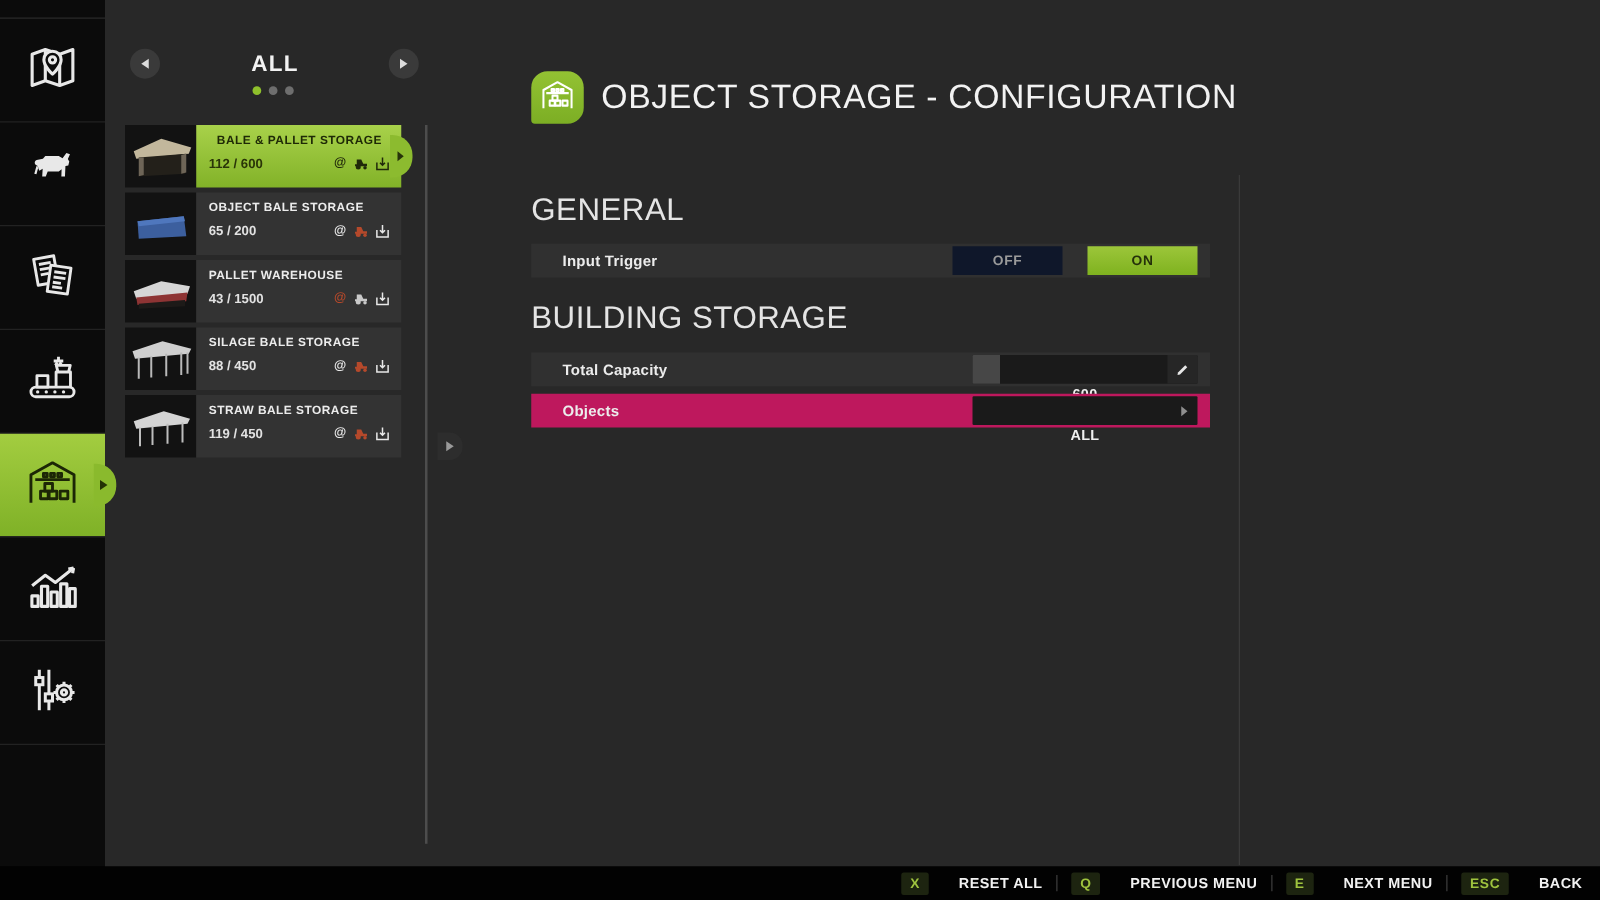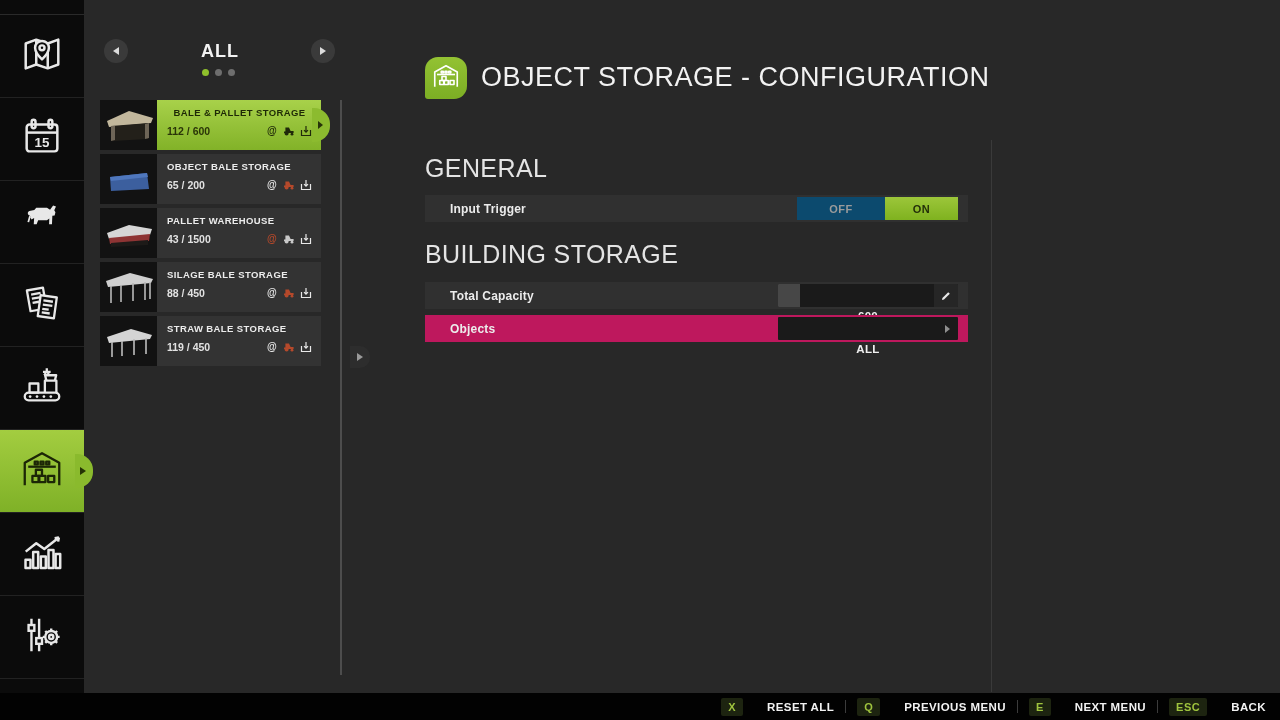--- a/index.html
+++ b/index.html
@@ -69,25 +69,25 @@
   .section-heading { position:absolute; left:425px; font-size:25px; color:#e4e4e4; letter-spacing:.4px; }
   .h-general { top:154px; } .h-storage { top:240px; }
 
   .cfg-row { position:absolute; left:425px; width:543px; height:27px; display:flex; align-items:center; }
   .row-1 { top:195px; background:#303030; }
   .row-2 { top:282px; background:#303030; }
   .row-3 { top:315px; background:#be185d;align-items:center; }
   .cfg-label { margin-left:25px; font-size:12px; font-weight:bold; color:#ececec; letter-spacing:.2px; }
 
   .toggle { position:absolute; right:10px; top:2px; display:flex; height:23px; }
-  .toggle-off { width:88px; background:#0c4a6e; color:#9b9b9b; display:flex; align-items:center;
+  .toggle-off { width:88px; background:#0f172a; color:#9b9b9b; display:flex; align-items:center;
                 justify-content:center; font-size:11px; font-weight:bold; letter-spacing:.5px; cursor:pointer; }
-  .toggle-on  { width:73px; background:linear-gradient(180deg,#9cc63a,#7fb21f); color:#24300a;
+  .toggle-on  { width:88px; background:linear-gradient(180deg,#9cc63a,#7fb21f); color:#24300a;
                 display:flex; align-items:center; justify-content:center; font-size:11px; font-weight:bold;
-                letter-spacing:.5px; cursor:pointer; }
+                letter-spacing:.5px; cursor:pointer;margin-left:20px; }
 
   .value-box { position:absolute; right:10px; top:2px; width:180px; height:23px; background:#1a1a1a;
                display:flex; align-items:center; justify-content:center; border-radius:1px; }
   .value-text { font-size:11.5px; font-weight:bold; color:#f0f0f0; letter-spacing:.3px;margin-top:40px; }
   .grab-handle { position:absolute; left:0; top:0; width:22px; height:23px; background:#474747; border-radius:1px 0 0 1px; }
   .edit-btn { position:absolute; right:0; top:0; width:24px; height:23px; background:#262626;
               display:flex; align-items:center; justify-content:center; cursor:pointer; border-radius:0 1px 1px 0; }
   .edit-btn svg { width:10px; height:10px; }
   .sel-arrow { position:absolute; right:8px; top:8px; width:0; height:0; border-left:5px solid #8f8f8f;
                border-top:4px solid transparent; border-bottom:4px solid transparent; }
@@ -115,31 +115,20 @@
     <span>
       <svg viewBox="0 0 24 24" fill="none" stroke="#e8e8e8" stroke-width="1.3" stroke-linejoin="round">
         <path d="M3.5 6.5 L9 4.5 L15 6.5 L20.5 4.5 V17.5 L15 19.5 L9 17.5 L3.5 19.5 Z"></path>
         <path d="M9 4.5 V17.5 M15 6.5 V19.5"></path>
         <path d="M12 5.2 c-2 0-3.6 1.6-3.6 3.6 c0 2.7 3.6 6 3.6 6 s3.6-3.3 3.6-6 c0-2-1.6-3.6-3.6-3.6 Z" fill="#0b0b0b"></path>
         <circle cx="12" cy="8.8" r="1.3"></circle>
       </svg>
     </span>
   </div>
 
-  <div class="rail-cell">
-    <span>
-      <svg viewBox="0 0 24 24" fill="none" stroke="#e8e8e8" stroke-width="1.3">
-        <rect x="4" y="5.5" width="16" height="14" rx="1.5"></rect>
-        <rect x="6.6" y="3" width="2" height="4.4" rx="1"></rect>
-        <rect x="15.4" y="3" width="2" height="4.4" rx="1"></rect>
-        <path d="M4 9.7 H20"></path>
-        <text x="12" y="17" font-size="7" font-weight="bold" fill="#e8e8e8" stroke="none" text-anchor="middle">15</text>
-      </svg>
-    </span>
-  </div>
 
   <div class="rail-cell">
     <span>
       <svg viewBox="0 0 24 24">
         <path fill="#e8e8e8" d="M5.6 9.6 c-1.2-.2-1.4-1.9-.2-2.3 l2.6-.5 1-1.2 h5.6 l1.6 1 1.6-2.2 1.5.5 -.9 2 .6 1 -.4 1.7 -1.2.2 -.2 4.4 -1.5 0 .1-3 -1.2.9 -4.6 0 -.8 2.1 -1.5 0 .2-3.2 -1.4.8 z M5.3 9.8 l-.9 3.2 .9.2 .8-2.9 z"></path>
       </svg>
     </span>
   </div>
 
   <div class="rail-cell">

